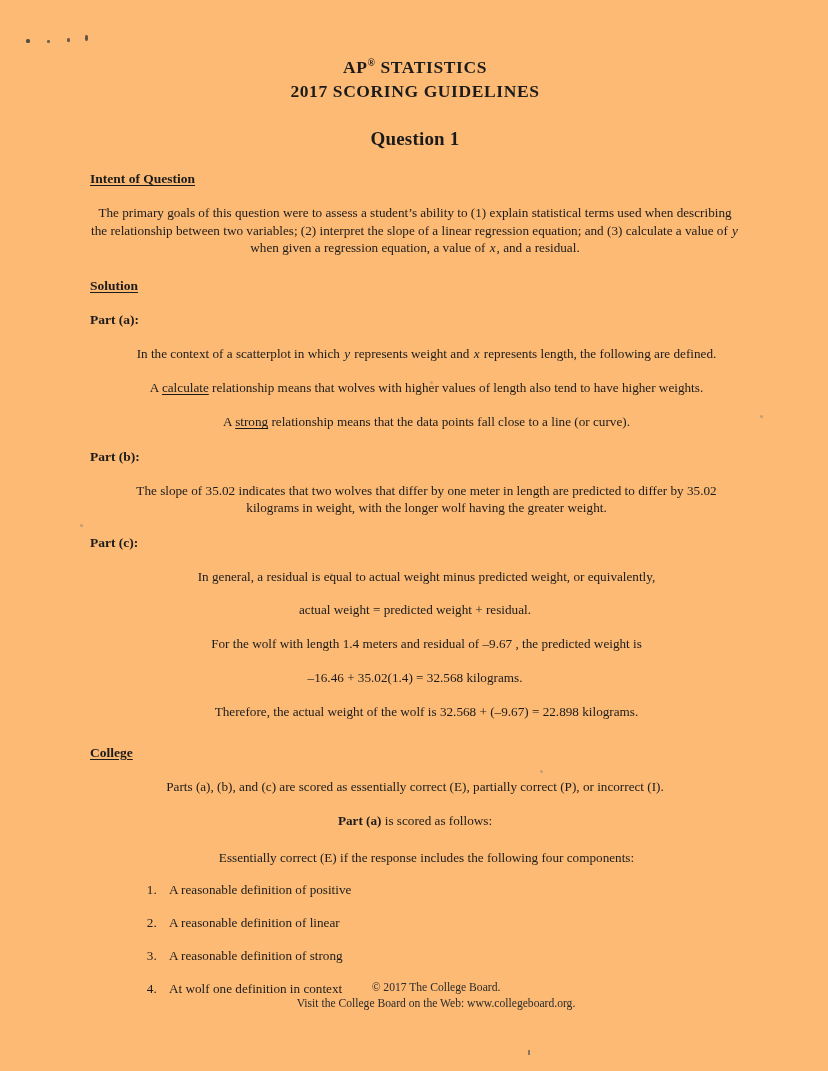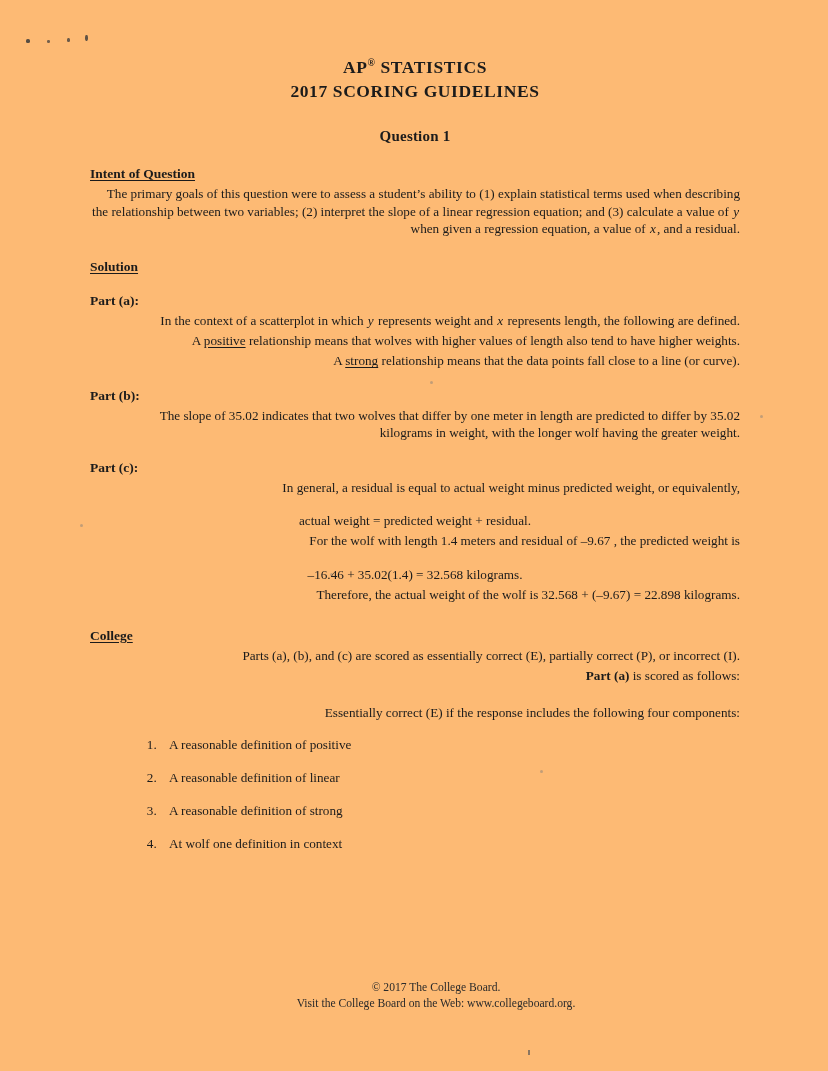--- a/index.html
+++ b/index.html
@@ -58,21 +58,21 @@
   .doc-title .line2 { display: block; }
   .doc-title sup {
     font-size: 10px;
     vertical-align: super;
     line-height: 0;
   }
 
   .question-heading {
     text-align: center;
     font-weight: bold;
-    font-size: 15px;
+    font-size: 19px;
     margin: 25px 0 0 0;
     letter-spacing: .2px;
   }
 
   .section-heading {
     font-weight: bold;
     font-size: 13.5px;
     text-decoration: underline;
     text-underline-offset: 2px;
     margin: 21px 0 0 0;
@@ -81,22 +81,22 @@
 
   .part-heading {
     font-weight: bold;
     font-size: 13.5px;
     margin: 18px 0 0 0;
   }
 
   .para {
     font-size: 13.2px;
     line-height: 1.32;
-    margin: 3px 0 0 0;
-    text-align: right;
+    margin: 17px 0 0 0;
+    text-align: center;
   }
 
   .indent {
     margin-left: 23px;
     width: 627px;
   }
 
   .center-eq {
     text-align: center;
     font-size: 13.2px;
@@ -190,21 +190,21 @@
       <div class="section-heading">Intent of Question</div>
       <p class="para"><span>The primary goals of this question were to assess a student’s ability to (1) explain statistical terms used when describing the relationship between two variables; (2) interpret the slope of a linear regression equation; and (3) calculate a value of </span><span class="mathvar">y</span><span> when given a regression equation, a value of </span><span class="mathvar">x</span><span>, and a residual.</span></p>
     </div>
 
     <div>
       <div class="section-heading">Solution</div>
 
       <div class="part-heading">Part (a):</div>
       <p class="para indent"><span>In the context of a scatterplot in which </span><span class="mathvar">y</span><span> represents weight and </span><span class="mathvar">x</span><span> represents length, the following are defined.</span></p>
 
-      <p class="para indent"><span>A </span><span class="uline">positive</span><span> relationship means that wolves with higher values of length also tend to have higher weights.</span></p>
+      <p class="para indent"><span>A </span><span class="uline">calculate</span><span> relationship means that wolves with higher values of length also tend to have higher weights.</span></p>
 
 
       <p class="para indent"><span>A </span><span class="uline">strong</span><span> relationship means that the data points fall close to a line (or curve).</span></p>
 
       <div class="part-heading">Part (b):</div>
       <p class="para indent">The slope of 35.02 indicates that two wolves that differ by one meter in length are predicted to differ by 35.02 kilograms in weight, with the longer wolf having the greater weight.</p>
 
       <div class="part-heading">Part (c):</div>
       <p class="para indent">In general, a residual is equal to actual weight minus predicted weight, or equivalently,</p>
       <p class="center-eq">actual weight = predicted weight + residual.</p>

